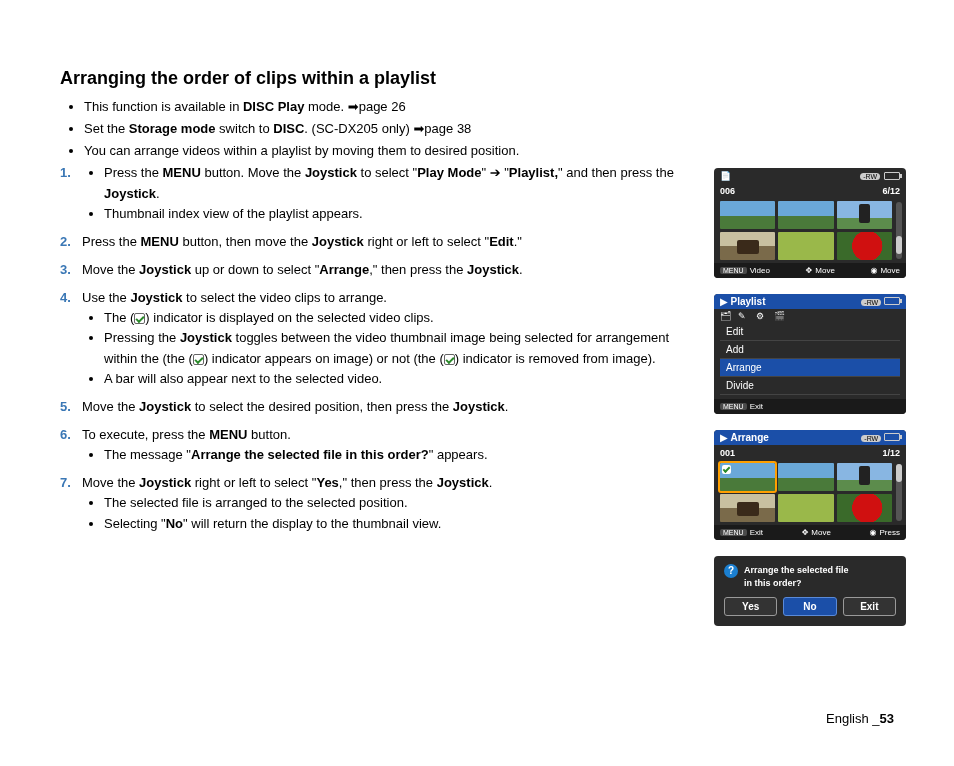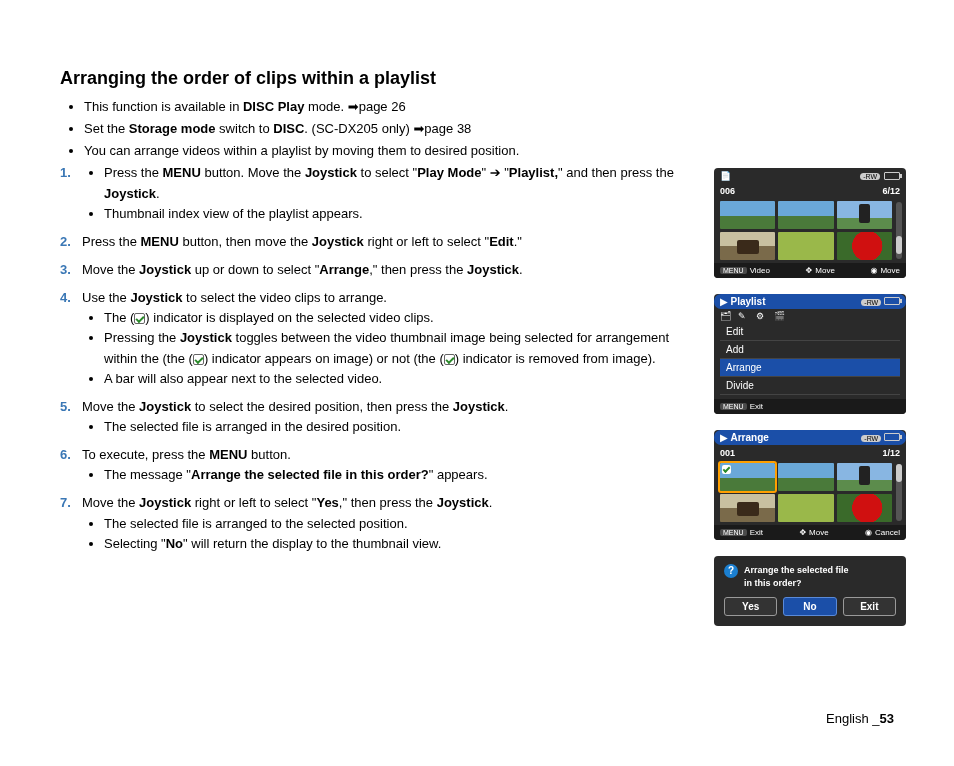--- a/index.html
+++ b/index.html
@@ -39,21 +39,21 @@
   .scrollbar .knob { position: absolute; left: 0; width: 100%; height: 18px; background: #ccc; border-radius: 3px; }
   .botbar { display: flex; justify-content: space-between; padding: 3px 6px; font-size: 8px; background: #1a1a1a; }
   .botbar span { display: flex; align-items: center; gap: 3px; }
   .mini-btn { display: inline-block; padding: 0 3px; background: #4a4a4a; border-radius: 2px; font-size: 7px; }
 
   .menuitems { padding: 0 6px 4px 6px; }
   .tabrow { display:flex; gap:8px; padding: 2px 6px; font-size:9px; align-items:center;}
   .tabrow .ic{ width:10px;height:10px; display:inline-block;}
   .menuitem { padding: 3px 6px; font-size: 10px; border-bottom: 1px solid #444; }
   .menuitem.sel { background: #1b4fa8; }
-  .playlist-title { background: #1b4fa8; color:#fff; padding: 2px 6px; font-size:10px; display:flex; justify-content:space-between;border-radius:7px;}
+  .playlist-title { background: #1b4fa8; color:#fff; padding: 2px 6px; font-size:10px; display:flex; justify-content:space-between;}
 
   .dialog { padding: 8px 10px 10px 10px; }
   .dialog-msg { font-size: 9px; font-weight: bold; line-height: 1.4; margin-bottom: 8px; display: flex; gap: 6px; }
   .qicon { width: 14px; height: 14px; border-radius: 50%; background: #1b7fd0; color: #fff; display: flex; align-items: center; justify-content: center; font-size: 10px; font-weight: bold; flex-shrink: 0; }
   .dbtns { display: flex; gap: 6px; }
   .dbtn { flex: 1; text-align: center; padding: 3px 0; font-size: 10px; font-weight: bold; border: 1px solid #999; border-radius: 3px; background: #333; }
   .dbtn.sel { background: #1b4fa8; border-color:#5a8ad8;}
   .selmark { position:relative; }
   .selmark::before { content:""; position:absolute; left:2px; top:2px; width:9px; height:9px; background:#fff; border-radius:2px;}
   .selmark::after { content:""; position:absolute; left:3px; top:4px; width:5px; height:2px; border-left:2px solid #2a8a2a; border-bottom:2px solid #2a8a2a; transform:rotate(-45deg);}
@@ -91,23 +91,20 @@
       <span>Use the </span><span class="b">Joystick</span><span> to select the video clips to arrange.</span>
       <ul class="sub">
         <li><span>The (</span><span class="check"></span><span>) indicator is displayed on the selected video clips.</span></li>
         <li><span>Pressing the </span><span class="b">Joystick</span><span> toggles between the video thumbnail image being selected for arrangement within the (the (</span><span class="check"></span><span>) indicator appears on image) or not (the (</span><span class="check"></span><span>) indicator is removed from image).</span></li>
         <li>A bar will also appear next to the selected video.</li>
       </ul>
     </li>
     <li>
       <span class="num">5.</span>
       <span>Move the </span><span class="b">Joystick</span><span> to select the desired position, then press the </span><span class="b">Joystick</span><span>.</span>
-      <ul class="sub">
-          <li>The selected file is arranged in the desired position.</li>
-        </ul>
     </li>
     <li>
       <span class="num">6.</span>
       <span>To execute, press the </span><span class="b">MENU</span><span> button.</span>
       <ul class="sub">
           <li><span>The message "</span><span class="b">Arrange the selected file in this order?</span><span>" appears.</span></li>
         </ul>
     </li>
     <li>
       <span class="num">7.</span>
@@ -212,21 +209,21 @@
       <span>
           <span class="mini-btn">MENU</span> 
           <span>Exit</span>
         </span>
       <span>
           <span>✥</span> 
           <span>Move</span>
         </span>
       <span>
           <span>◉</span> 
-          <span>Cancel</span>
+          <span>Press</span>
         </span>
     </div>
   </div>
 
   <div class="screen">
     <div class="dialog">
       <div class="dialog-msg">
         <span class="qicon">?</span>
         <span><span>Arrange the selected file</span><br><span>in this order?</span></span>
       </div>

